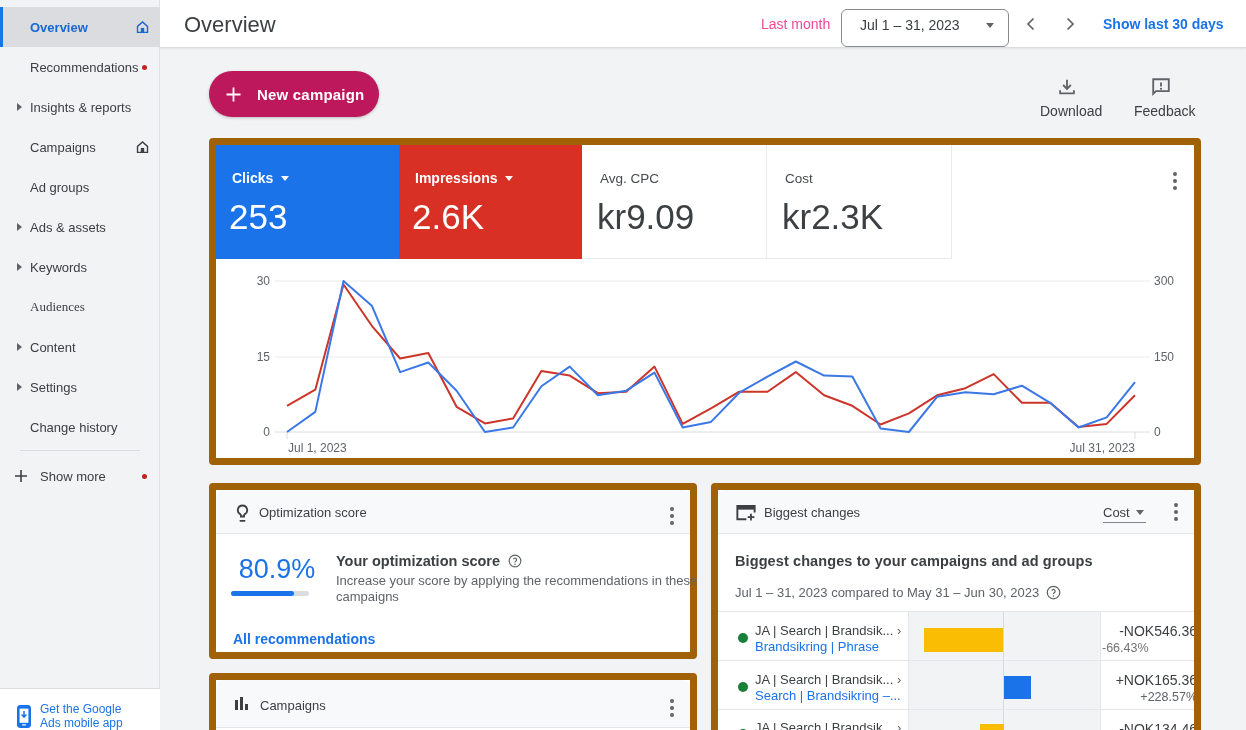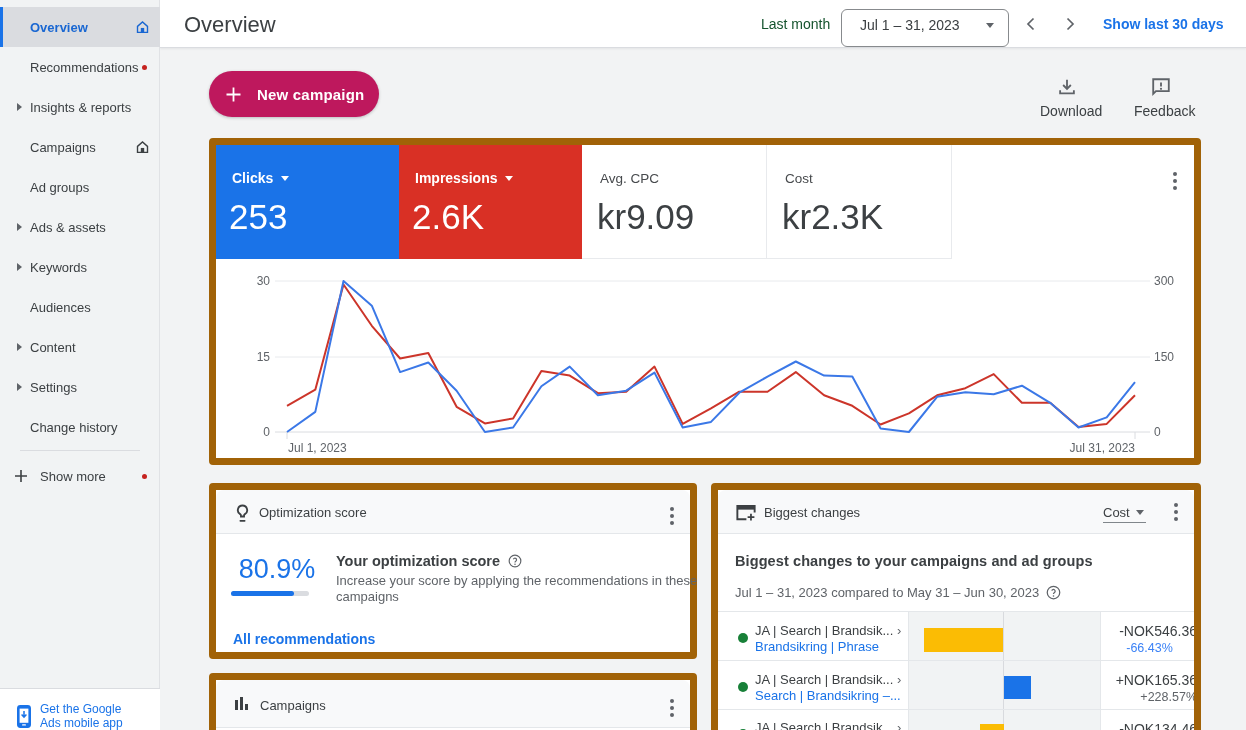--- a/index.html
+++ b/index.html
@@ -21,21 +21,21 @@
 .cardhead { position:absolute; left:0; top:0; right:0; height:44px; background:#f8f9fa; border-bottom:1px solid #e4e7ea; border-radius:8px 8px 0 0; }
 .dots { position:absolute; width:4px; height:18px; }
 .dots i { position:absolute; left:0; width:4px; height:4px; border-radius:50%; background:#5f6368; }
 .dots i:nth-child(1){top:0} .dots i:nth-child(2){top:7px} .dots i:nth-child(3){top:14px}
 </style>
 </head>
 <body>
 
 <div id="header">
   <div class="abs" style="left:24px; top:12px; font-size:22px; color:#3c4043;">Overview</div>
-  <div class="abs" style="left:601px; top:16px; font-size:14px; color:#14532d;">Last month</div>
+  <div class="abs" style="left:601px; top:16px; font-size:14px; color:#ec4899;">Last month</div>
   <div class="abs" style="left:681px; top:9px; width:168px; height:38px; border:1px solid #878a8d; border-radius:6px;">
     <span class="abs" style="left:18px; top:7px; font-size:14px; color:#3c4043;">Jul 1 – 31, 2023</span>
     <span class="abs" style="right:14px; top:13px; width:0; height:0; border-top:5px solid #5f6368; border-left:4.5px solid transparent; border-right:4.5px solid transparent;"></span>
   </div>
   <svg class="abs" style="left:863px; top:16px;" width="16" height="16" viewBox="0 0 16 16">
       <path d="M10.5 2.5 L5 8 L10.5 13.5" stroke="#5f6368" stroke-width="1.7" fill="none"></path>
     </svg>
   <svg class="abs" style="left:902px; top:16px;" width="16" height="16" viewBox="0 0 16 16">
       <path d="M5.5 2.5 L11 8 L5.5 13.5" stroke="#5f6368" stroke-width="1.7" fill="none"></path>
     </svg>
@@ -70,21 +70,21 @@
       <span class="txt">Ad groups</span>
     </div>
   <div class="navitem" style="top:207px;padding-left:12px;">
       <span class="arr"></span>
       <span class="txt">Ads &amp; assets</span>
     </div>
   <div class="navitem" style="top:247px;">
       <span class="arr"></span>
       <span class="txt">Keywords</span>
     </div>
-  <div class="navitem" style="top:287px;">
+  <div class="navitem" style="top:287px;font-family:Liberation Serif, serif;">
       <span class="txt">Audiences</span>
     </div>
   <div class="navitem" style="top:327px;">
       <span class="arr"></span>
       <span class="txt">Content</span>
     </div>
   <div class="navitem" style="top:367px;">
       <span class="arr"></span>
       <span class="txt">Settings</span>
     </div>
@@ -241,21 +241,21 @@
     <div class="abs" style="left:285px; top:0; width:1px; height:169px; background:#d8dade;"></div>
     <div class="abs" style="left:382px; top:0; width:1px; height:169px; background:#e4e7ea;"></div>
     <div class="abs" style="left:0; top:48px; width:490px; height:1px; background:#e4e7ea;"></div>
     <div class="abs" style="left:0; top:97px; width:490px; height:1px; background:#e4e7ea;"></div>
 
     <div class="abs" style="left:20px; top:21px; width:10px; height:10px; border-radius:50%; background:#188038;"></div>
     <div class="abs" style="left:37px; top:11px; font-size:13px; color:#3c4043; white-space:nowrap;">JA | Search | Brandsik... <span style="color:#5f6368;">›</span></div>
     <div class="abs" style="left:37px; top:27px; font-size:13px; color:#1a73e8; white-space:nowrap;">Brandsikring | Phrase</div>
     <div class="abs" style="left:206px; top:16px; width:79px; height:24px; background:#fbbc04;"></div>
     <div class="abs" style="left:384px; top:11px; width:95px; font-size:14px; color:#3c4043; text-align:right;">-NOK546.36</div>
-    <div class="abs" style="left:384px; top:29px; width:95px; font-size:12.5px; color:#3b82f6; text-align:center;">-66.43%</div>
+    <div class="abs" style="left:384px; top:29px; width:95px; font-size:12.5px; color:#737373; text-align:left;">-66.43%</div>
     <svg class="abs" style="right:0; top:1px;" width="13" height="13">
         <path d="M0 0 H13 V13 Z" fill="#1a73e8"></path>
       </svg>
 
     <div class="abs" style="left:20px; top:70px; width:10px; height:10px; border-radius:50%; background:#188038;"></div>
     <div class="abs" style="left:37px; top:60px; font-size:13px; color:#3c4043; white-space:nowrap;">JA | Search | Brandsik... <span style="color:#5f6368;">›</span></div>
     <div class="abs" style="left:37px; top:76px; font-size:13px; color:#1a73e8; white-space:nowrap;">Search | Brandsikring –...</div>
     <div class="abs" style="left:286px; top:64px; width:27px; height:23px; background:#1a73e8;"></div>
     <div class="abs" style="left:384px; top:60px; width:95px; font-size:14px; color:#3c4043; text-align:right;">+NOK165.36</div>
     <div class="abs" style="left:384px; top:78px; width:95px; font-size:12.5px; color:#5f6368; text-align:right;">+228.57%</div>

